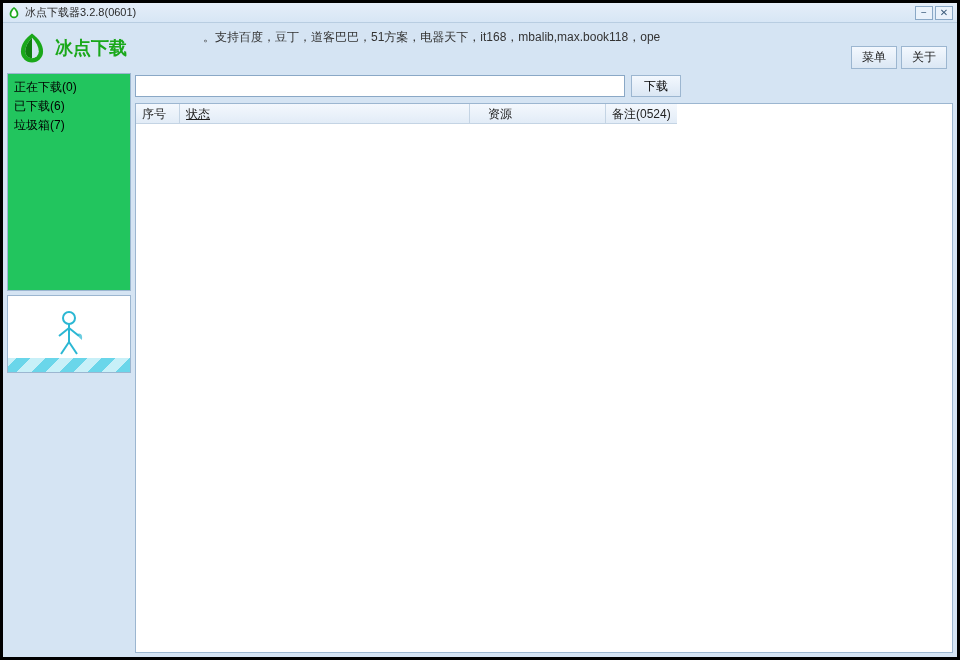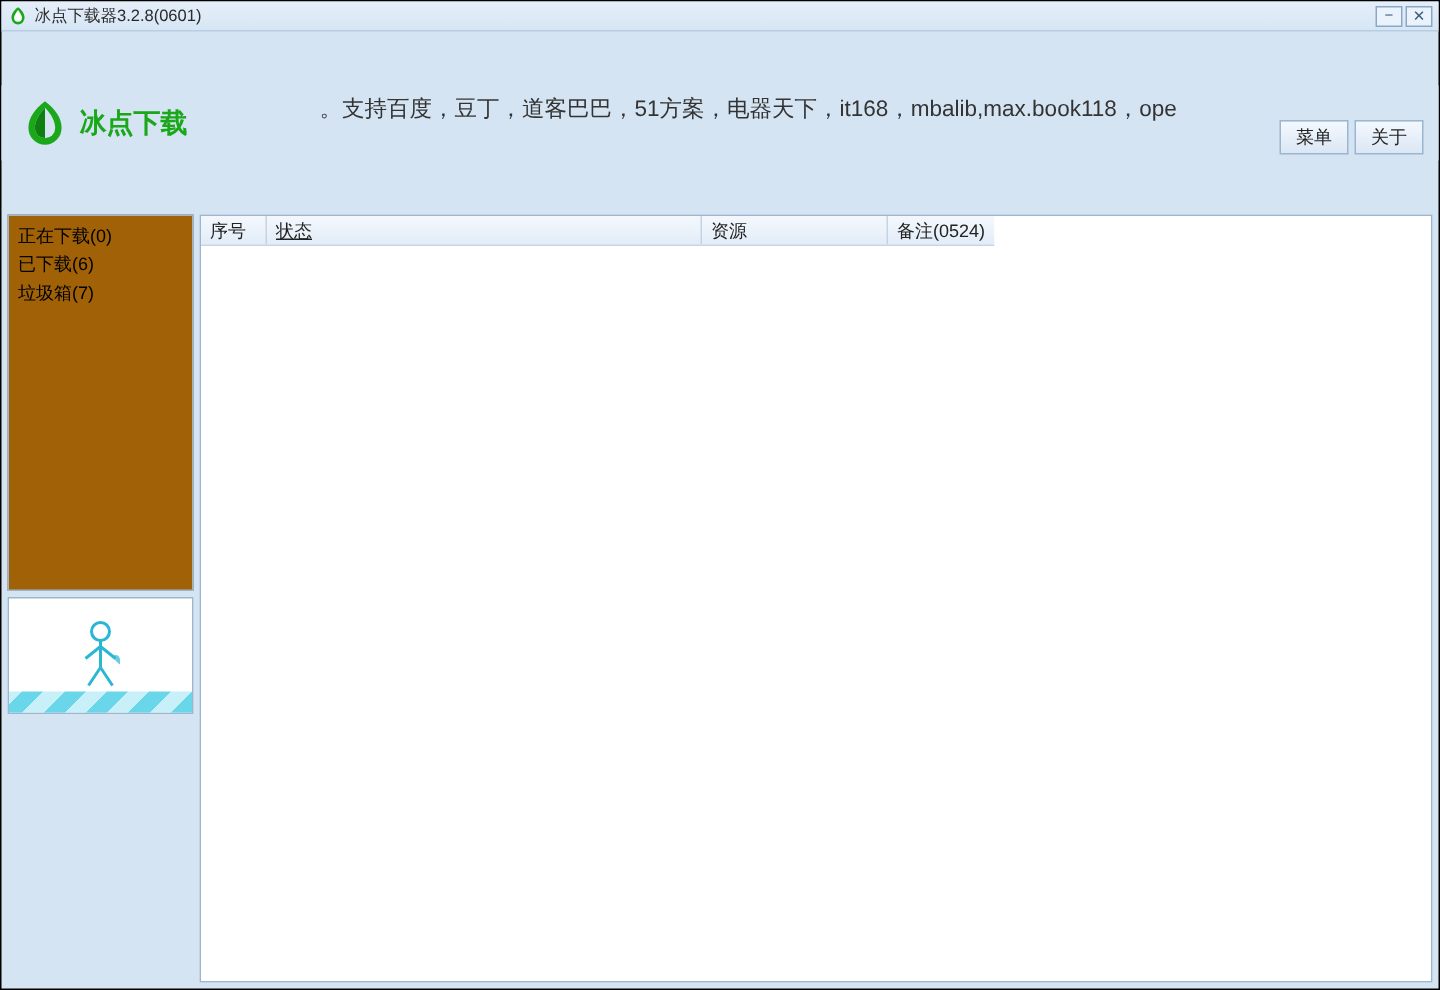--- a/index.html
+++ b/index.html
@@ -7,25 +7,24 @@
   font-family: "SimSun", "Microsoft YaHei", sans-serif;
   font-size: 12px;
   background: #fff;
   width: 960px;
   height: 660px;
   overflow: hidden;
 }
 .window {
   width: 960px;
   height: 660px;
-  border: 1px solid #000000;
+  border: 3px solid #000000;
   background: #d5e4f3;
   display: flex;
   flex-direction: column;
-  gap: 36px;
 }
 
 
 .titlebar {
   height: 20px;
   background: linear-gradient(#e5eef9, #d7e6f5);
   display: flex;
   align-items: center;
   padding: 0 4px;
   border-bottom: 1px solid #b8cde1;
@@ -72,24 +71,24 @@
 }
 .logo-svg { width: 34px; height: 34px; }
 .logo-text {
   font-family: "SimHei", "Microsoft YaHei", sans-serif;
   font-size: 18px;
   color: #1aa81a;
   font-weight: bold;
 }
 .marquee {
   position: absolute;
-  left: 212px;
+  left: 200px;
   top: 6px;
   color: #333;
-  font-size: 15px;
+  font-size: 12px;
 }
 .header-spacer { flex: 1; }
 .header-buttons {
   display: flex;
   gap: 4px;
   align-self: flex-end;
   margin-bottom: 4px;
   margin-left: 41px;
 }
 .hbtn {
@@ -112,22 +111,22 @@
 
 
 .sidebar {
   width: 124px;
   display: flex;
   flex-direction: column;
   gap: 4px;
 }
 .side-list {
   border: 1px solid #9cb6d0;
-  background: #a16207;
-  height: 251px;
+  background: #22c55e;
+  height: 218px;
   padding: 4px 6px;
 }
 .side-item {
   font-size: 12px;
   padding: 1px 0;
   cursor: pointer;
   color: #000;
 }
 .side-ad {
   border: 1px solid #9cb6d0;
@@ -202,21 +201,21 @@
   font-size: 12px;
   color: #222;
   overflow: hidden;
   white-space: nowrap;
   cursor: pointer;
 }
 .th:last-child { border-right: none; }
 .col-0 { width: 44px; }
 .col-1 { width: 290px; }
 .col-2 { width: 290px; text-decoration: underline; }
-.col-3 { width: 124px; }
+.col-3 { width: 124px; margin-left: 12px; }
 .col-4 { flex: 1; }
 .tbody {
   flex: 1;
   background: #fff;
 }
 </style>
 </head>
 <body>
 
 <div class="window">
@@ -267,20 +266,24 @@
           <line x1="20" y1="20" x2="30" y2="28" stroke="#2bb7d3" stroke-width="2"></line>
           <line x1="20" y1="34" x2="12" y2="46" stroke="#2bb7d3" stroke-width="2"></line>
           <line x1="20" y1="34" x2="28" y2="46" stroke="#2bb7d3" stroke-width="2"></line>
           <path d="M28 26 Q34 24 33 32 Q30 30 28 26 Z" fill="#2bb7d3" opacity="0.7"></path>
         </svg>
         <div class="ad-stripe"></div>
       </div>
     </div>
 
     <div class="main">
+      <div class="url-row">
+        <input class="url-input" type="text" value="" style="">
+        <button class="dl-btn">下载</button>
+      </div>
 
       <div class="table-panel">
         <div class="thead">
           <div class="th col-0">序号</div>
           <div class="th col-2">状态</div>
           <div class="th col-3">资源</div>
           <div class="th col-4">备注(0524)</div>
         </div>
         <div class="tbody"></div>
       </div>

